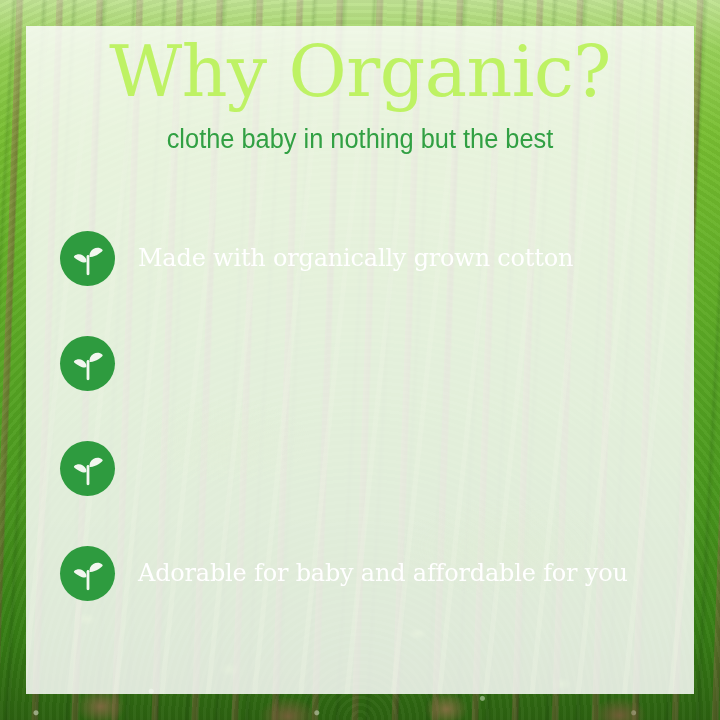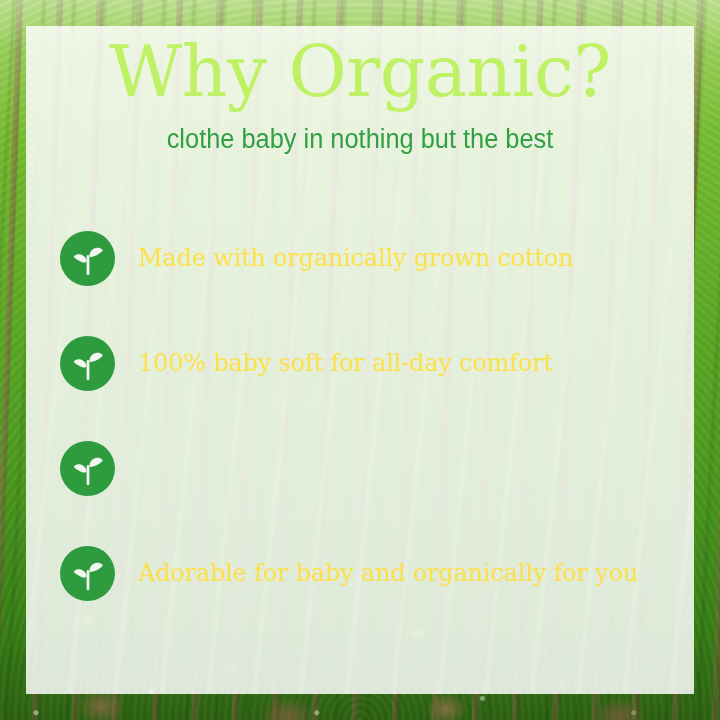--- a/index.html
+++ b/index.html
@@ -154,21 +154,21 @@
     background:#2e9b3f;
     display:flex; align-items:center; justify-content:center;
   }
   .icon-circle svg { display:block; }
 
   .benefit-text {
     margin-left:23px;
     font-family:"DejaVu Serif", "Liberation Serif", serif;
     font-size:24px;
     line-height:1.15;
-    color:#fde047;
+    color:#ffffff;
     letter-spacing:-0.2px;
     white-space:nowrap;
   }
 </style>
 </head>
 <body>
 
 <div id="poster">
 
   <div class="bg"></div>
@@ -200,39 +200,38 @@
       </div>
 
       <div class="benefit">
         <span class="icon-circle">
           <svg width="34" height="34" viewBox="0 0 34 34" aria-hidden="true">
             <path d="M17.0 33.2 C16.1 33.2 15.6 32.6 15.6 31.8 L15.6 14.6 C15.6 13.6 16.2 13.0 17.0 13.0 C17.8 13.0 18.4 13.6 18.4 14.6 L18.4 31.8 C18.4 32.6 17.9 33.2 17.0 33.2 Z" fill="#f2f7ef"></path>
             <path d="M18.6 14.9 C18.0 11.9 19.4 8.6 22.3 6.9 C25.3 5.1 29.0 5.4 31.2 7.4 C31.9 8.0 31.8 8.8 31.0 9.4 C28.6 11.3 26.4 13.0 23.6 14.1 C21.8 14.8 20.1 15.1 18.6 14.9 Z" fill="#f2f7ef"></path>
             <path d="M15.3 20.3 C13.9 20.6 12.1 20.5 10.4 19.9 C7.8 19.0 5.7 17.5 3.5 15.8 C2.7 15.2 2.7 14.4 3.5 13.8 C5.7 12.0 9.2 11.8 11.9 13.4 C14.6 15.0 16.0 17.9 15.3 20.3 Z" fill="#f2f7ef"></path>
           </svg>
         </span>
-        <span class="benefit-text">100% baby soft for all-day comfort</span>
-      </div>
-
-      <div class="benefit">
-        <span class="icon-circle">
-          <svg width="34" height="34" viewBox="0 0 34 34" aria-hidden="true">
-            <path d="M17.0 33.2 C16.1 33.2 15.6 32.6 15.6 31.8 L15.6 14.6 C15.6 13.6 16.2 13.0 17.0 13.0 C17.8 13.0 18.4 13.6 18.4 14.6 L18.4 31.8 C18.4 32.6 17.9 33.2 17.0 33.2 Z" fill="#f2f7ef"></path>
-            <path d="M18.6 14.9 C18.0 11.9 19.4 8.6 22.3 6.9 C25.3 5.1 29.0 5.4 31.2 7.4 C31.9 8.0 31.8 8.8 31.0 9.4 C28.6 11.3 26.4 13.0 23.6 14.1 C21.8 14.8 20.1 15.1 18.6 14.9 Z" fill="#f2f7ef"></path>
-            <path d="M15.3 20.3 C13.9 20.6 12.1 20.5 10.4 19.9 C7.8 19.0 5.7 17.5 3.5 15.8 C2.7 15.2 2.7 14.4 3.5 13.8 C5.7 12.0 9.2 11.8 11.9 13.4 C14.6 15.0 16.0 17.9 15.3 20.3 Z" fill="#f2f7ef"></path>
-          </svg>
-        </span>
-      </div>
-
-      <div class="benefit">
-        <span class="icon-circle">
-          <svg width="34" height="34" viewBox="0 0 34 34" aria-hidden="true">
-            <path d="M17.0 33.2 C16.1 33.2 15.6 32.6 15.6 31.8 L15.6 14.6 C15.6 13.6 16.2 13.0 17.0 13.0 C17.8 13.0 18.4 13.6 18.4 14.6 L18.4 31.8 C18.4 32.6 17.9 33.2 17.0 33.2 Z" fill="#f2f7ef"></path>
-            <path d="M18.6 14.9 C18.0 11.9 19.4 8.6 22.3 6.9 C25.3 5.1 29.0 5.4 31.2 7.4 C31.9 8.0 31.8 8.8 31.0 9.4 C28.6 11.3 26.4 13.0 23.6 14.1 C21.8 14.8 20.1 15.1 18.6 14.9 Z" fill="#f2f7ef"></path>
-            <path d="M15.3 20.3 C13.9 20.6 12.1 20.5 10.4 19.9 C7.8 19.0 5.7 17.5 3.5 15.8 C2.7 15.2 2.7 14.4 3.5 13.8 C5.7 12.0 9.2 11.8 11.9 13.4 C14.6 15.0 16.0 17.9 15.3 20.3 Z" fill="#f2f7ef"></path>
-          </svg>
-        </span>
-        <span class="benefit-text">Adorable for baby and organically for you</span>
+      </div>
+
+      <div class="benefit">
+        <span class="icon-circle">
+          <svg width="34" height="34" viewBox="0 0 34 34" aria-hidden="true">
+            <path d="M17.0 33.2 C16.1 33.2 15.6 32.6 15.6 31.8 L15.6 14.6 C15.6 13.6 16.2 13.0 17.0 13.0 C17.8 13.0 18.4 13.6 18.4 14.6 L18.4 31.8 C18.4 32.6 17.9 33.2 17.0 33.2 Z" fill="#f2f7ef"></path>
+            <path d="M18.6 14.9 C18.0 11.9 19.4 8.6 22.3 6.9 C25.3 5.1 29.0 5.4 31.2 7.4 C31.9 8.0 31.8 8.8 31.0 9.4 C28.6 11.3 26.4 13.0 23.6 14.1 C21.8 14.8 20.1 15.1 18.6 14.9 Z" fill="#f2f7ef"></path>
+            <path d="M15.3 20.3 C13.9 20.6 12.1 20.5 10.4 19.9 C7.8 19.0 5.7 17.5 3.5 15.8 C2.7 15.2 2.7 14.4 3.5 13.8 C5.7 12.0 9.2 11.8 11.9 13.4 C14.6 15.0 16.0 17.9 15.3 20.3 Z" fill="#f2f7ef"></path>
+          </svg>
+        </span>
+      </div>
+
+      <div class="benefit">
+        <span class="icon-circle">
+          <svg width="34" height="34" viewBox="0 0 34 34" aria-hidden="true">
+            <path d="M17.0 33.2 C16.1 33.2 15.6 32.6 15.6 31.8 L15.6 14.6 C15.6 13.6 16.2 13.0 17.0 13.0 C17.8 13.0 18.4 13.6 18.4 14.6 L18.4 31.8 C18.4 32.6 17.9 33.2 17.0 33.2 Z" fill="#f2f7ef"></path>
+            <path d="M18.6 14.9 C18.0 11.9 19.4 8.6 22.3 6.9 C25.3 5.1 29.0 5.4 31.2 7.4 C31.9 8.0 31.8 8.8 31.0 9.4 C28.6 11.3 26.4 13.0 23.6 14.1 C21.8 14.8 20.1 15.1 18.6 14.9 Z" fill="#f2f7ef"></path>
+            <path d="M15.3 20.3 C13.9 20.6 12.1 20.5 10.4 19.9 C7.8 19.0 5.7 17.5 3.5 15.8 C2.7 15.2 2.7 14.4 3.5 13.8 C5.7 12.0 9.2 11.8 11.9 13.4 C14.6 15.0 16.0 17.9 15.3 20.3 Z" fill="#f2f7ef"></path>
+          </svg>
+        </span>
+        <span class="benefit-text">Adorable for baby and affordable for you</span>
       </div>
 
     </div>
   </div>
 </div>
 
 </body></html>

